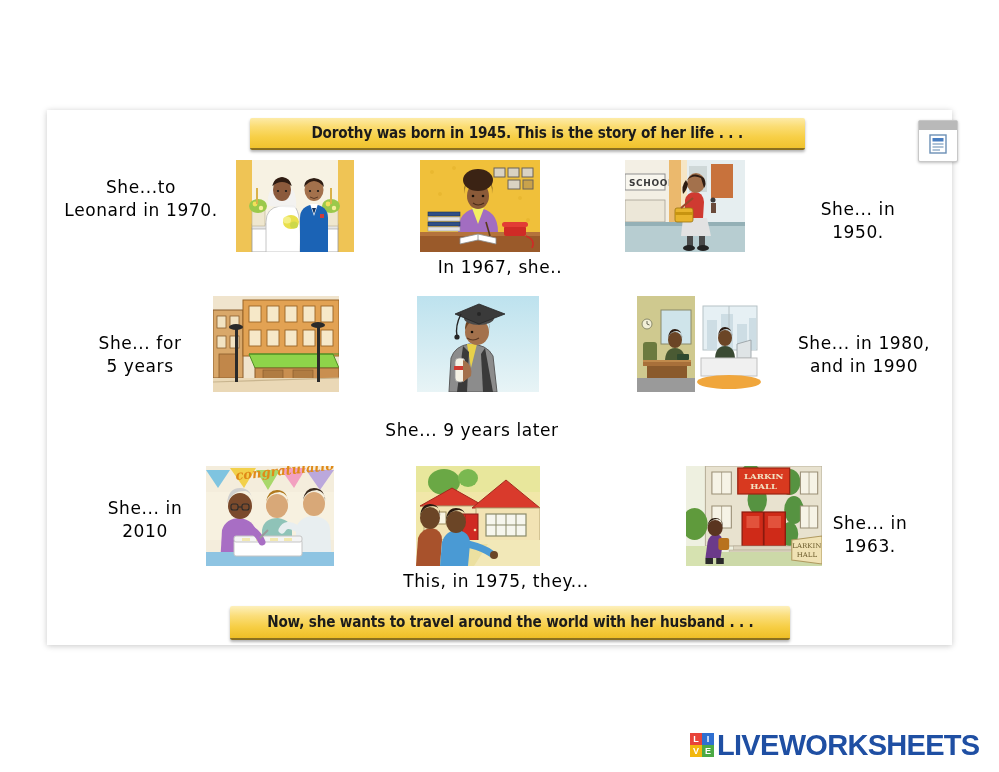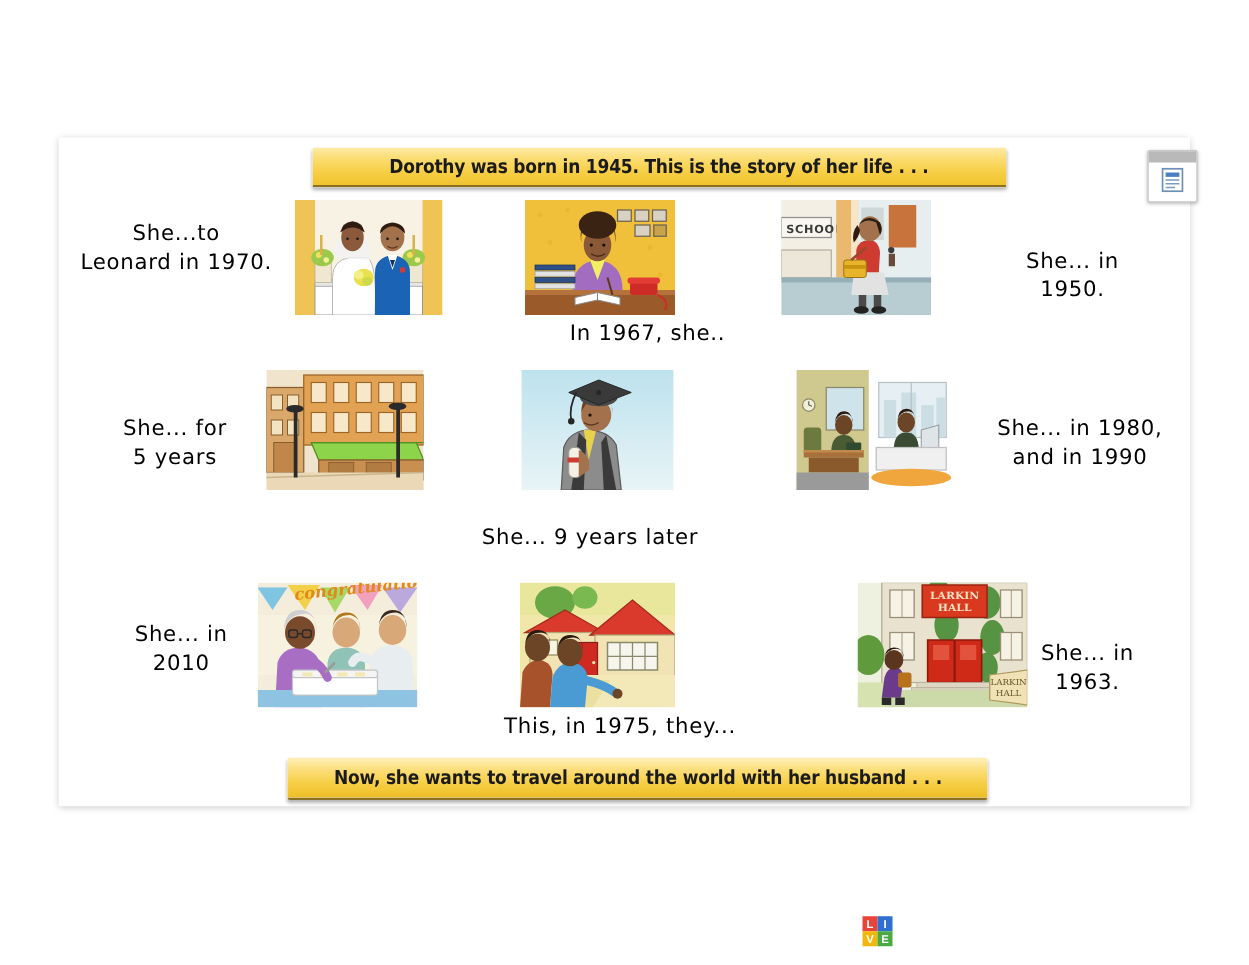--- a/index.html
+++ b/index.html
@@ -547,21 +547,21 @@
     <path d="M20 60 Q21 52 27 52 Q34 52 34 61 Q35 54 29 53 Q22 53 20 60 Z" fill="#241409"></path>
     <rect x="18" y="92" width="7" height="6" fill="#2a2a2a"></rect>
     <rect x="28" y="92" width="7" height="6" fill="#2a2a2a"></rect>
     <rect x="30" y="72" width="10" height="12" rx="2" fill="#b8721e"></rect>
   </svg>
 </div>
 
 <div class="caption" style="left:30px; top:176px; width:222px;">She...to
 Leonard in 1970.</div>
 
-<div class="caption" style="left:416px; top:256px; width:204px;text-align:center;">In 1967, she..</div>
+<div class="caption" style="left:398px; top:256px; width:204px;text-align:center;">In 1967, she..</div>
 
 <div class="caption" style="left:764px; top:198px; width:188px;">She... in
 1950.</div>
 
 <div class="caption" style="left:62px; top:332px; width:156px;">She... for
 5 years</div>
 
 <div class="caption" style="left:766px; top:332px; width:196px;">She... in 1980,
 and in 1990</div>
 
@@ -592,13 +592,14 @@
   <div id="logo-squares">
     <div class="sq-row">
       <span class="sq sq-red">L</span>
       <span class="sq sq-blue">I</span>
     </div>
     <div class="sq-row">
       <span class="sq sq-yellow">V</span>
       <span class="sq sq-green">E</span>
     </div>
   </div>
+  <span id="logo-word">LIVEWORKSHEETS</span>
 </div>
 
 </body></html>

